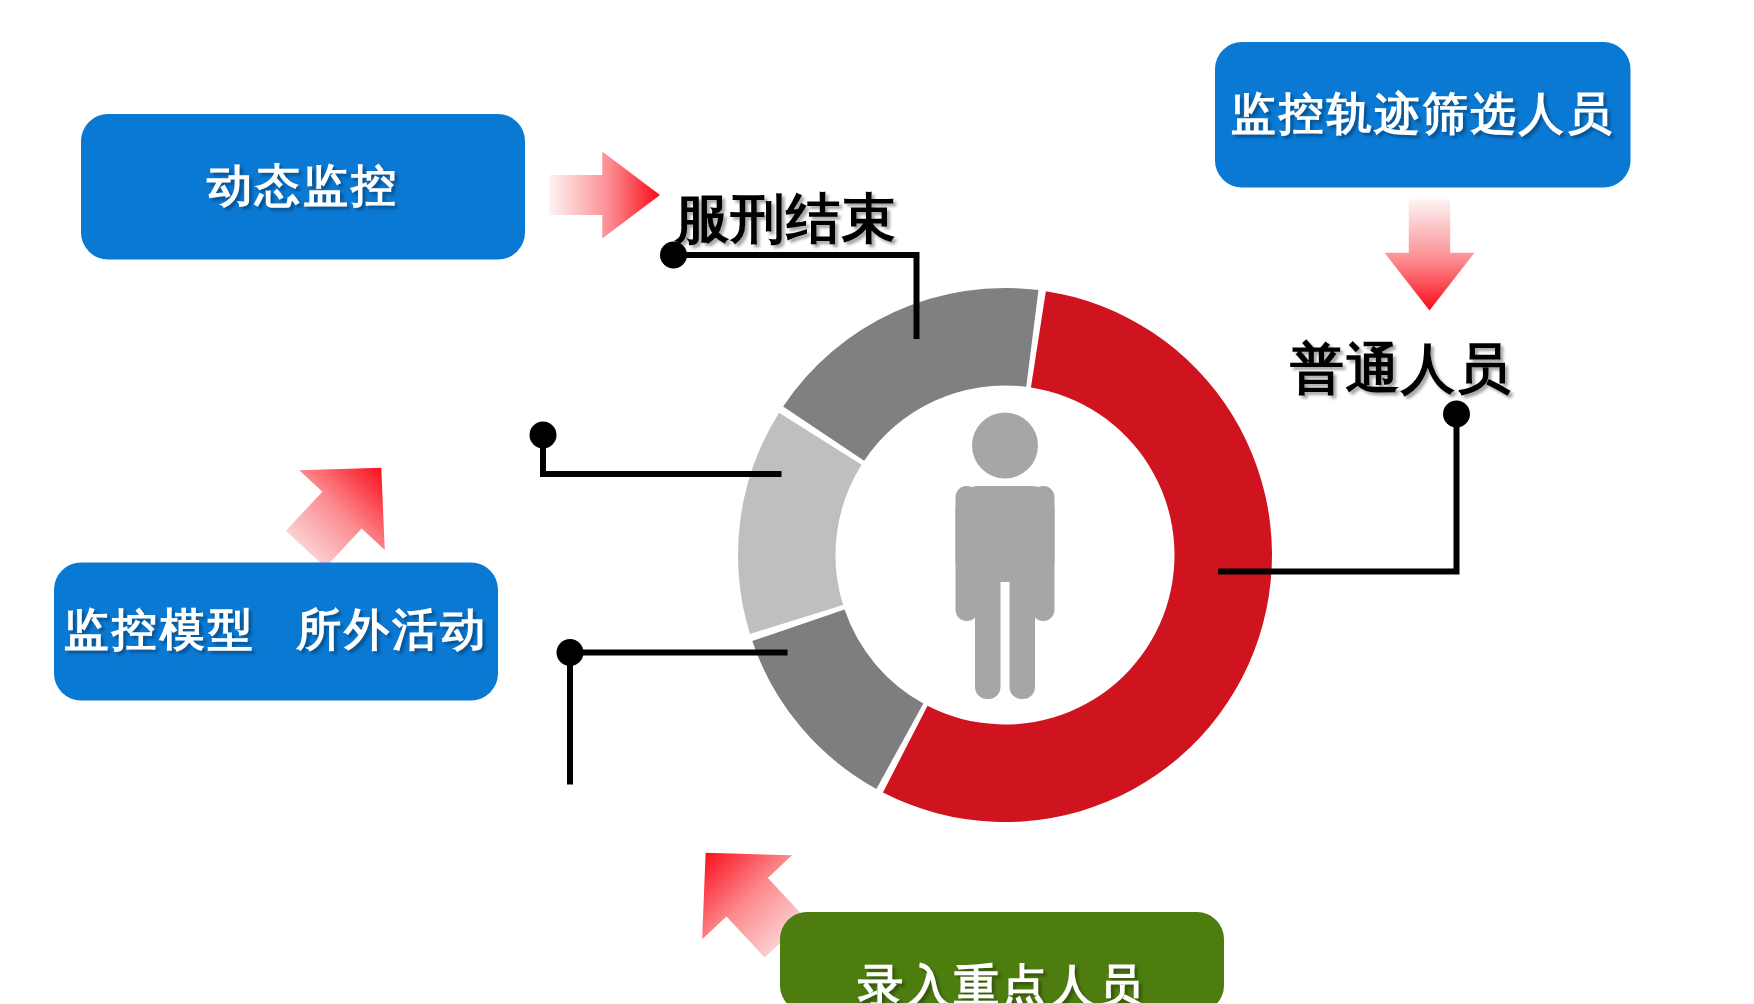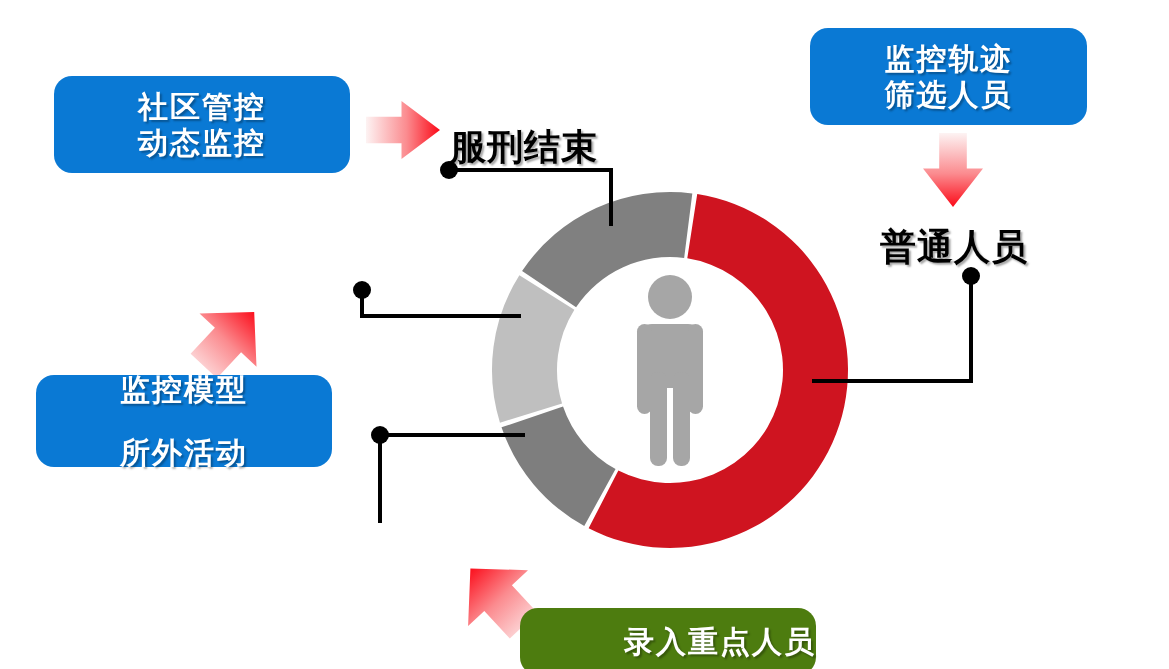--- a/index.html
+++ b/index.html
@@ -16,21 +16,21 @@
     height: 669px;
     background: #ffffff;
     overflow: hidden;
   }
   
   .blue-box {
     position: absolute;
     background: #0a79d4;
     border-radius: 18px;
     display: flex;
-    flex-direction: column;
+    flex-direction: row;
     align-items: center;
     justify-content: center;
     box-sizing: border-box;
   }
   .blue-box .bline {
     color: #ffffff;
     font-weight: bold;
     font-size: 30px;
     line-height: 1.18;
     letter-spacing: 2px;
@@ -128,21 +128,20 @@
           <stop offset="100%" stop-color="#fb0a18"></stop>
         </linearGradient>
       </defs>
       <polygon points="366.0,116.7 401.5,116.7 401.5,101.0 440.0,130.0 401.5,159.0 401.5,143.3 366.0,143.3" fill="url(#ag0)"></polygon>
       <polygon points="939.2,133.0 966.8,133.0 966.8,168.5 983.0,168.5 953.0,207.0 923.0,168.5 939.2,168.5" fill="url(#ag1)"></polygon>
       <polygon points="190.6,353.8 214.9,327.8 199.5,313.5 254.2,311.9 256.5,366.7 241.1,352.3 216.9,378.3" fill="url(#ag2)"></polygon>
       <polygon points="509.8,638.4 484.3,611.0 468.1,626.1 470.4,568.5 528.0,570.2 511.9,585.3 537.4,612.7" fill="url(#ag3)"></polygon>
     </svg>
 
   <div class="blue-box" style="left: 54px; top: 76px; width: 296px; height: 97px; background: rgb(10, 121, 212);">
-    <span class="bline">社区管控</span>
     <span class="bline">动态监控</span>
   </div>
 
   <div class="blue-box" style="left: 810px; top: 28px; width: 277px; height: 97px; background: rgb(10, 121, 212);">
     <span class="bline">监控轨迹</span>
     <span class="bline">筛选人员</span>
   </div>
 
   <div class="blue-box" style="left: 36px; top: 375px; width: 296px; height: 92px; background: rgb(10, 121, 212); gap: 27px;">
     <span class="bline">监控模型</span>
@@ -152,17 +151,17 @@
   <div class="blue-box" style="left: 520px; top: 608px; width: 296px; height: 67px; background: #4d7c0f; align-items: flex-end;">
     <span class="bline">录入重点人员</span>
   </div>
 
   <div class="blk-label" style="left: 450px; top: 108px; color: rgb(0, 0, 0);">
     <div>服刑结束</div>
   </div>
 
 
 
-  <div class="blk-label" style="left: 880px; top: 208px; color: rgb(0, 0, 0);">
+  <div class="blk-label" style="left: 860px; top: 208px; color: rgb(0, 0, 0);">
     <div>普通人员</div>
   </div>
 
 </div>
 
 </body></html>

